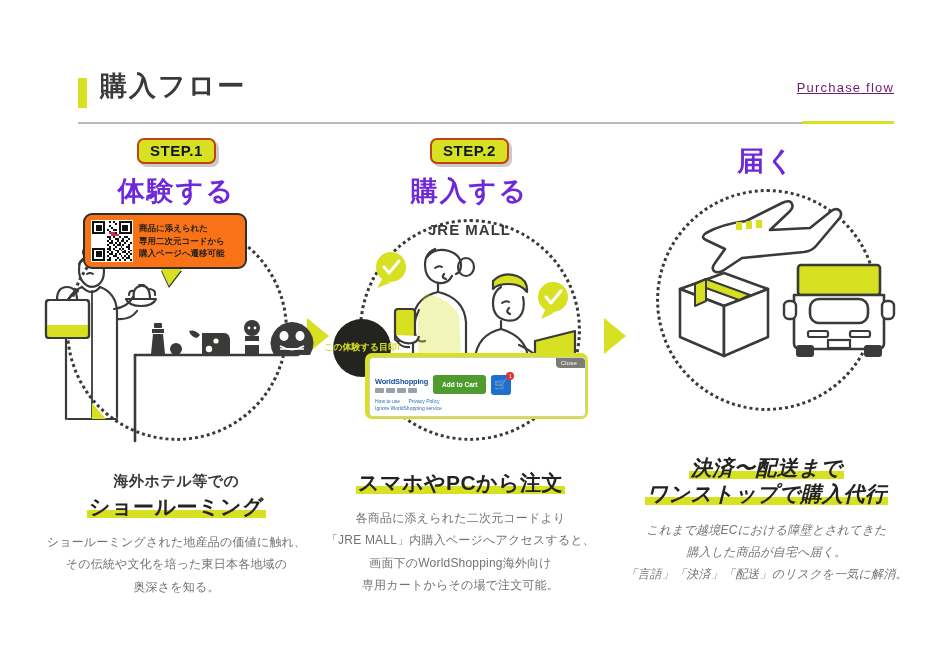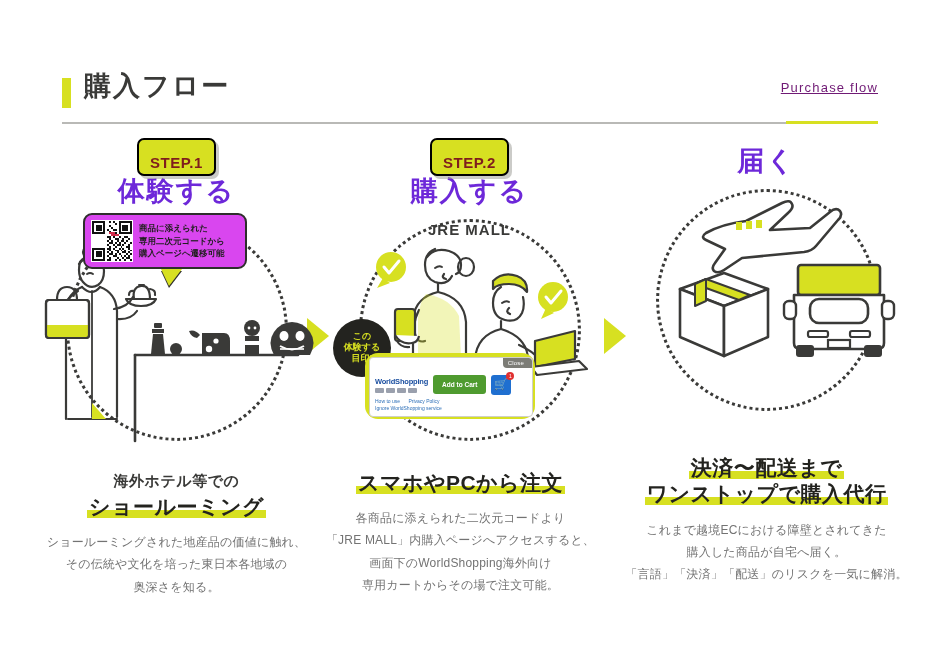--- a/index.html
+++ b/index.html
@@ -8,38 +8,38 @@
     width:940px;height:670px;
     background:#ffffff;
     font-family:"Liberation Sans","DejaVu Sans",sans-serif;
     color:#3a3a38;
     overflow:hidden;
     position:relative;
   }
   .page{position:absolute;inset:0;}
 
   
-  .header{position:absolute;left:62px;top:72px;width:816px;height:52px;}
+  .header{position:absolute;left:78px;top:72px;width:816px;height:52px;}
   .header-accent{position:absolute;left:0;top:6px;width:9px;height:30px;background:#d7e021;}
   .header-title{position:absolute;left:22px;top:-4px;font-size:27px;font-weight:bold;
     letter-spacing:2px;color:#3a3a38;white-space:nowrap;}
   .header-en{position:absolute;right:0;top:8px;font-size:13px;letter-spacing:1.2px;color:#701a75;text-decoration:underline;}
   .header-rule{position:absolute;left:0;bottom:0;width:816px;height:2px;background:#b9b9b6;}
   .header-rule-accent{position:absolute;right:0;bottom:0;width:92px;height:3px;background:#d7e021;}
 
   
   .col{position:absolute;top:138px;width:293px;}
   .col-1{left:30px;}
   .col-2{left:323px;}
   .col-3{left:620px;}
 
   .badge-wrap{text-align:center;height:30px;}
-  .badge{display:inline-block;position:relative;background:#d7e021;border:2px solid #000000;
-    border-radius:7px;padding:14px 11px 3px;font-size:15px;font-weight:bold;letter-spacing:.5px;
-    color:#7f1d1d;box-shadow:3px 3px 0 rgba(160,160,155,.55);}
+  .badge{display:inline-block;position:relative;background:#d7e021;border:2px solid #c2410c;
+    border-radius:7px;padding:2px 11px 3px;font-size:15px;font-weight:bold;letter-spacing:.5px;
+    color:#0f172a;box-shadow:3px 3px 0 rgba(160,160,155,.55);}
   .step-title{text-align:center;font-size:27px;font-weight:bold;letter-spacing:2px;
     color:#6d28d9;margin-top:9px;line-height:1.1;}
 
   
   .art{position:relative;width:293px;height:230px;margin-top:8px;}
   .dotted-circle{position:absolute;left:50%;top:50%;transform:translate(-50%,-50%);
     width:216px;height:216px;border-radius:50%;
     border:3px dotted #3a3a38;}
   .art svg{position:absolute;left:0;top:0;width:293px;height:230px;overflow:visible;}
 
@@ -47,53 +47,53 @@
   .arrow{position:absolute;top:318px;width:0;height:0;
     border-top:18px solid transparent;border-bottom:18px solid transparent;
     border-left:22px solid #d7e021;}
   .arrow-1{left:307px;}
   .arrow-2{left:604px;}
 
   
   .caption{position:absolute;width:293px;text-align:center;}
   .cap-1{left:30px;top:472px;}
   .cap-2{left:314px;top:470px;}
-  .cap-3{left:620px;top:455px;}
+  .cap-3{left:620px;top:455px;font-style:italic;}
   .cap-lead{font-size:15px;font-weight:bold;color:#3a3a38;letter-spacing:.5px;margin-bottom:3px;}
   .cap-head{font-size:21px;font-weight:bold;color:#23231f;letter-spacing:.5px;line-height:1.25;}
   .cap-head .hl{
     background:linear-gradient(to top,#d7e021 0,#d7e021 8px,transparent 8px);
     padding:0 2px;}
   .cap-body{margin-top:11px;font-size:12px;line-height:1.85;color:#737373;letter-spacing:.2px;}
   .cap-body div{white-space:nowrap;}
 
   
-  .qr-callout{position:absolute;left:53px;top:-2px;width:148px;background:#d946ef;
+  .qr-callout{position:absolute;left:53px;top:-2px;width:148px;background:#f97316;
     border:2px solid #2e2e2c;border-radius:9px;padding:5px 6px;display:flex;gap:6px;align-items:center;}
   .qr-box{width:40px;height:40px;flex:0 0 40px;background:#fff;padding:1px;}
   .qr-box svg{position:static;width:40px;height:40px;}
   .qr-text{font-size:8.5px;line-height:1.45;color:#1f1f1d;font-weight:bold;letter-spacing:0;}
   .qr-text div{white-space:nowrap;}
   .callout-tail{position:absolute;left:76px;top:54px;width:0;height:0;
     border-left:8px solid transparent;border-right:13px solid transparent;
     border-top:17px solid #d7e021;filter:drop-shadow(0 2px 0 #2e2e2c);}
 
   
   .jre-mall{position:absolute;left:0;top:6px;width:293px;text-align:center;
     font-size:15px;font-weight:bold;letter-spacing:1px;color:#3a3a38;}
 
   
   .banner-badge{position:absolute;left:10px;top:104px;width:58px;height:58px;border-radius:50%;
-    background:#23231f;color:#d7e021;display:flex;flex-direction:column;align-items:center;
+    background:#23231f;color:#d7e021;display:flex;flex-direction:row;align-items:center;
     justify-content:center;font-size:9px;font-weight:bold;line-height:1.25;text-align:right;}
   .banner-badge div{white-space:nowrap;}
 
   
-  .ws-banner{position:absolute;left:42px;top:138px;width:170px;height:66px;
-    background:#d7e021;border-radius:13px;padding:4px;box-sizing:border-box;}
+  .ws-banner{position:absolute;left:42px;top:138px;width:223px;height:66px;
+    background:#d7e021;border-radius:7px;padding:4px;box-sizing:border-box;}
   .ws-inner{position:relative;width:100%;height:100%;background:#fff;border-radius:4px;
     border:1px solid #cfcfc8;overflow:hidden;}
   .ws-close{position:absolute;right:0;top:0;background:#7c7c76;color:#fff;font-size:6px;
     padding:2px 8px 2px 5px;border-radius:0 3px 0 4px;letter-spacing:.2px;}
   .ws-row{position:absolute;left:5px;top:17px;right:4px;display:flex;align-items:center;gap:5px;}
   .ws-logo{font-size:7.5px;font-weight:bold;color:#1b4fa0;letter-spacing:-.2px;}
   .ws-pay{display:flex;gap:2px;margin-top:2px;}
   .ws-pay i{display:block;width:9px;height:5px;background:#9aa0ad;border-radius:1px;}
   .ws-cart-btn{background:#4f9b2f;color:#fff;font-size:6.5px;font-weight:bold;
     padding:6px 9px;border-radius:3px;white-space:nowrap;}

